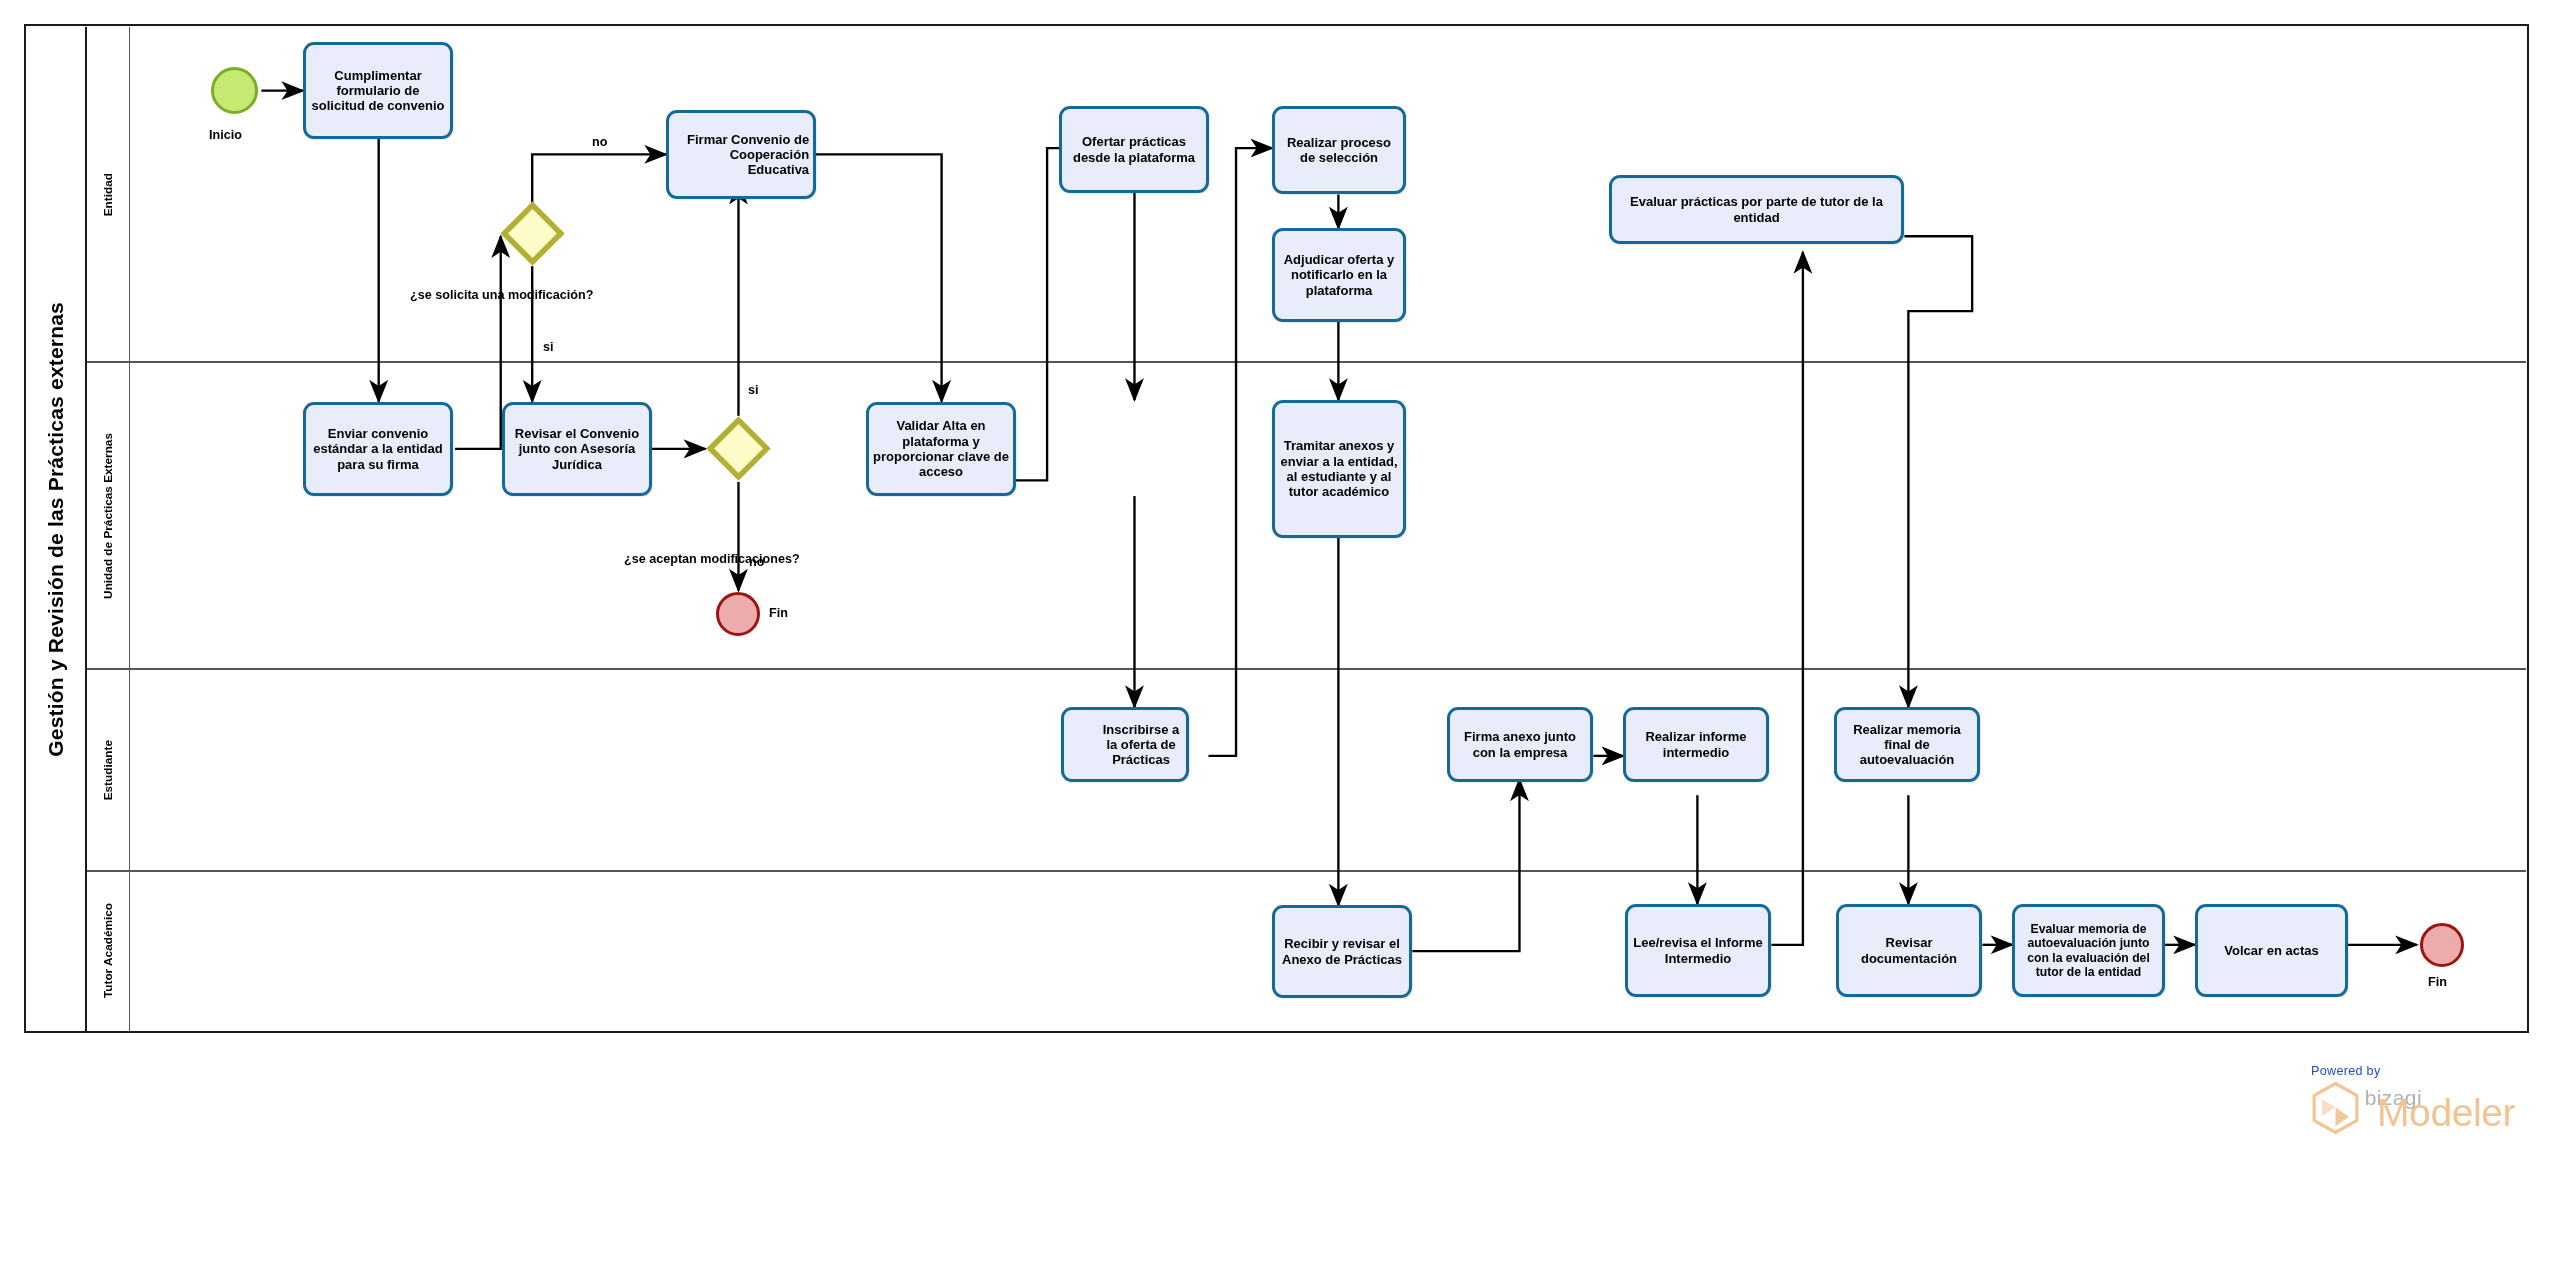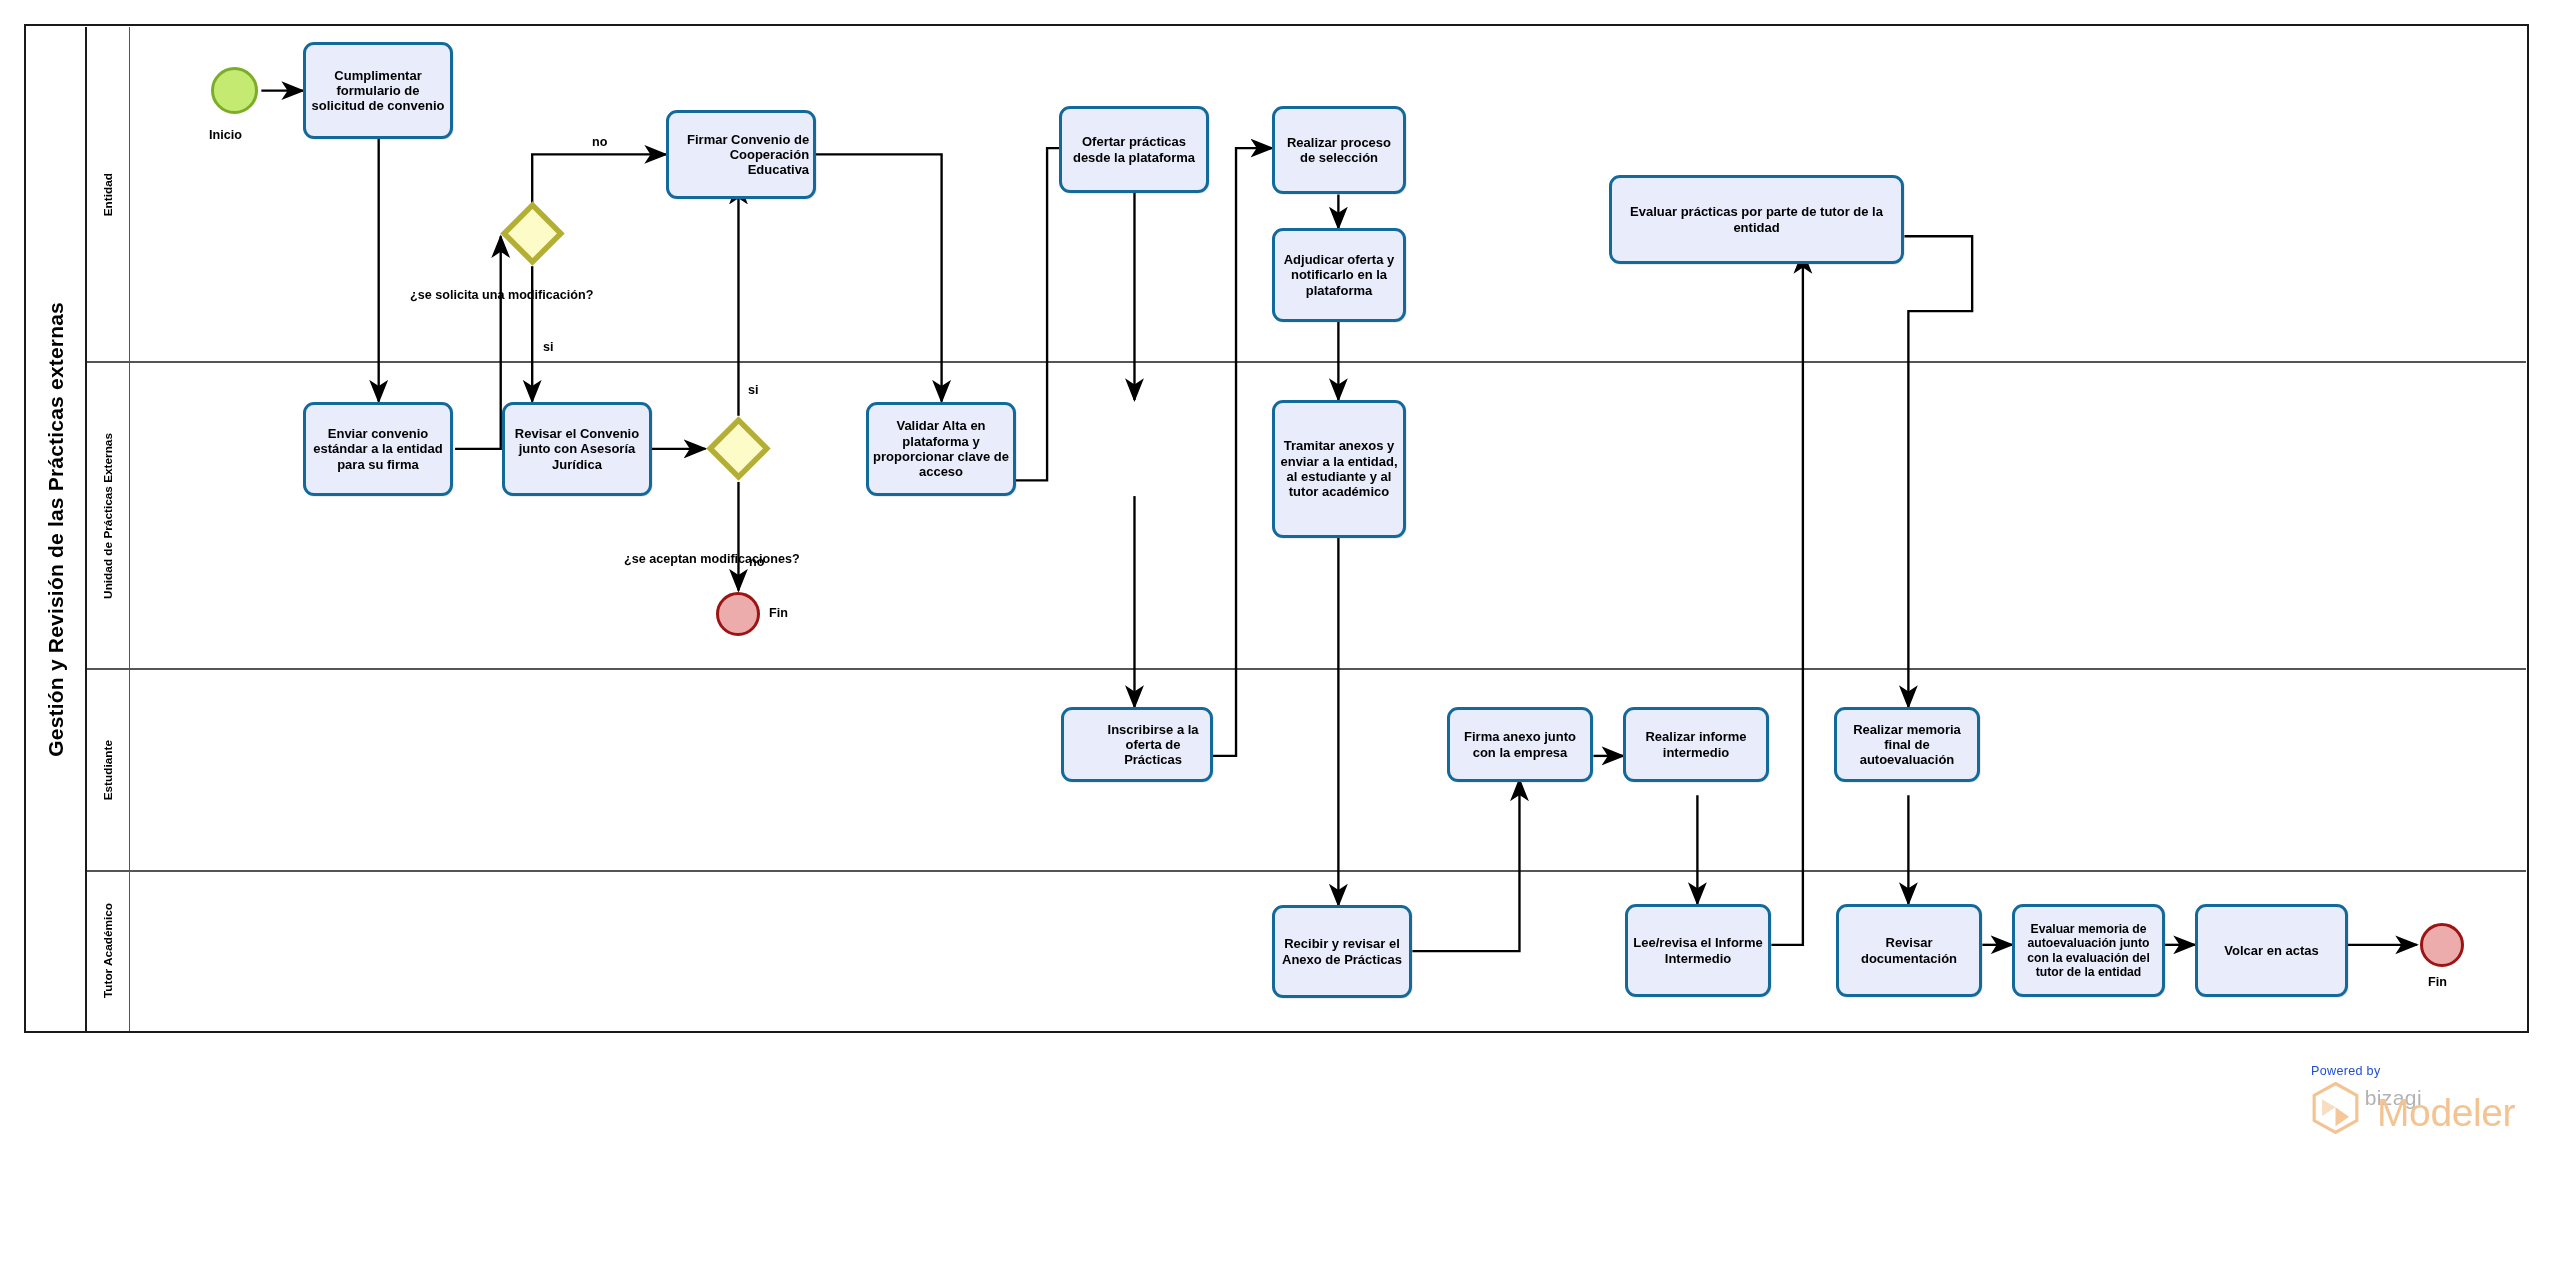--- a/index.html
+++ b/index.html
@@ -155,21 +155,21 @@
   </div>
 
   <div class="task f16" style="left:1272px;top:106px;width:134px;height:88px;">
     <span>Realizar proceso de selección</span>
   </div>
 
   <div class="task f16" style="left:1272px;top:228px;width:134px;height:94px;">
     <span>Adjudicar oferta y notificarlo en la plataforma</span>
   </div>
 
-  <div class="task f16" style="left:1609px;top:175px;width:295px;height:89px;">
+  <div class="task f16" style="left:1609px;top:175px;width:295px;height:69px;">
     <span>Evaluar prácticas por parte de tutor de la entidad</span>
   </div>
 
   <div class="gw" style="left:501px;top:202px;width:63px;height:63px;">
     <svg width="63" height="63" viewBox="0 0 80 80">
       <polygon points="40,4 76,40 40,76 4,40" fill="#fdfbc8" stroke="#b3af34" stroke-width="7"></polygon>
     </svg>
   </div>
   <div class="lbl" style="left:410px;top:288px;">¿se solicita una modificación?</div>
 
@@ -199,21 +199,21 @@
     </svg>
   </div>
   <div class="lbl c" style="left:624px;top:504px;width:157px;margin-top:48px;">¿se aceptan modificaciones?</div>
 
   <div class="lbl" style="left:748px;top:383px;">si</div>
   <div class="lbl" style="left:749px;top:555px;">no</div>
 
   <div class="ev end" style="left:716px;top:592px;width:44px;height:44px;"></div>
   <div class="lbl" style="left:769px;top:606px;">Fin</div>
 
-  <div class="task f16" style="left:1061px;top:707px;width:152px;height:75px;padding-left:36px;">
+  <div class="task f16" style="left:1061px;top:707px;width:128px;height:75px;padding-left:36px;">
     <span>Inscribirse a la oferta de Prácticas</span>
   </div>
 
   <div class="task f16" style="left:1447px;top:707px;width:146px;height:75px;">
     <span>Firma anexo junto con la empresa</span>
   </div>
 
   <div class="task f16" style="left:1623px;top:707px;width:146px;height:75px;">
     <span>Realizar informe intermedio</span>
   </div>

